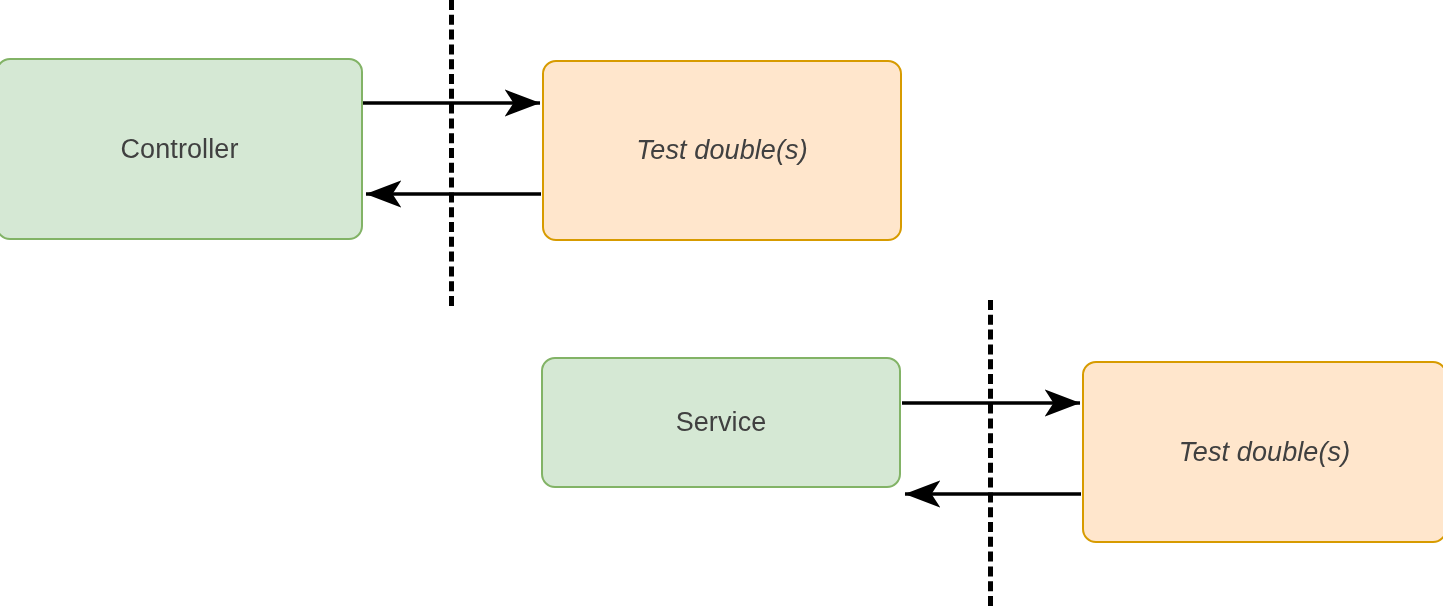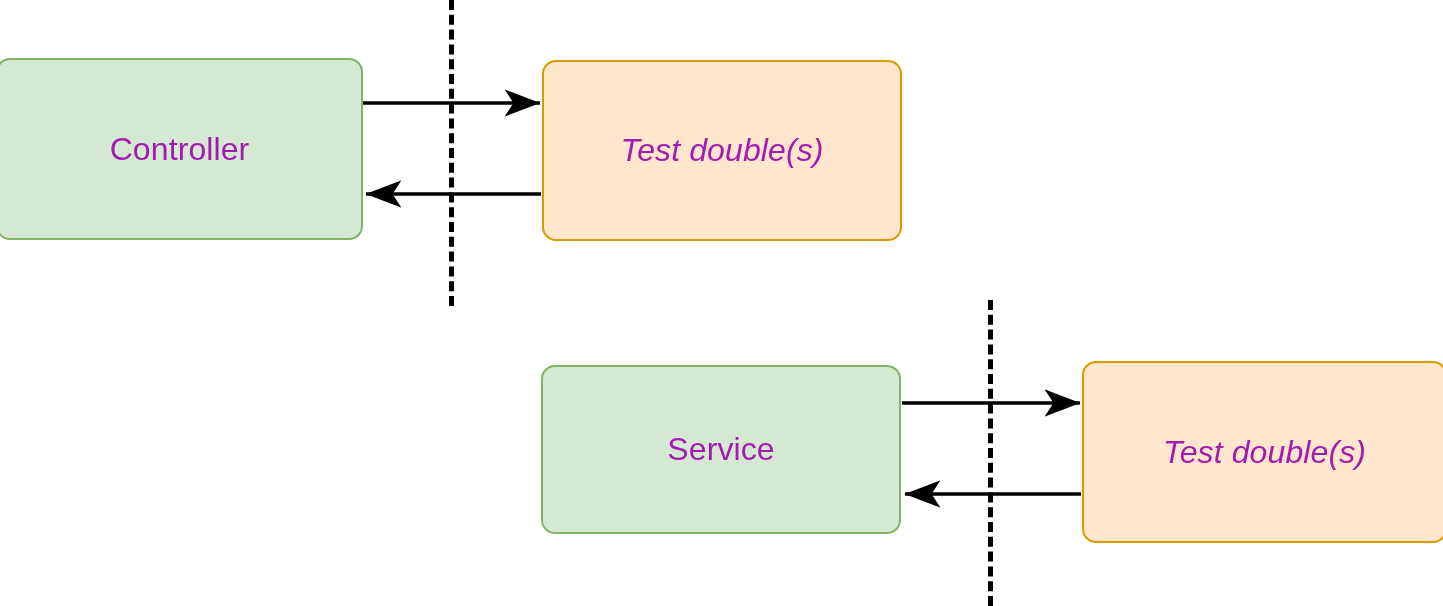--- a/index.html
+++ b/index.html
@@ -23,23 +23,23 @@
     box-sizing: border-box;
     border-style: solid;
     border-width: 2px;
     border-radius: 14px;
     display: flex;
     align-items: center;
     justify-content: center;
     text-align: center;
   }
   .node-label {
-    font-size: 32px;
+    font-size: 27px;
     line-height: 1.2;
-    color: #a21caf;
+    color: #404040;
     letter-spacing: 0.1px;
     white-space: nowrap;
   }
   .node.green {
     background: #d5e8d4;
     border-color: #82b366;
   }
   .node.orange {
     background: #ffe6cc;
     border-color: #d79b00;
@@ -54,23 +54,23 @@
     height: 182px;
   }
   #node-testdouble-1 {
     left: 542px;
     top: 60px;
     width: 360px;
     height: 181px;
   }
   #node-service {
     left: 541px;
-    top: 365px;
+    top: 357px;
     width: 360px;
-    height: 169px;
+    height: 131px;
   }
   
   #node-testdouble-2 {
     left: 1082px;
     top: 361px;
     width: 365px;
     height: 182px;
   }
 
   

